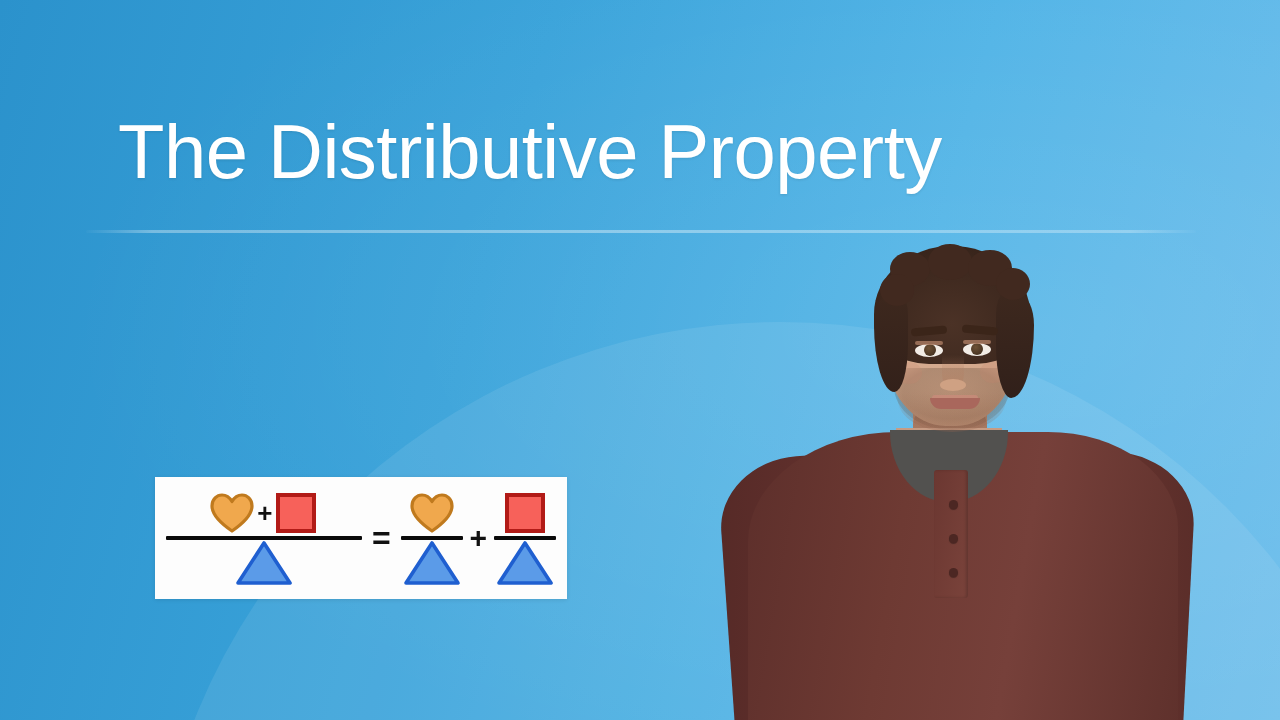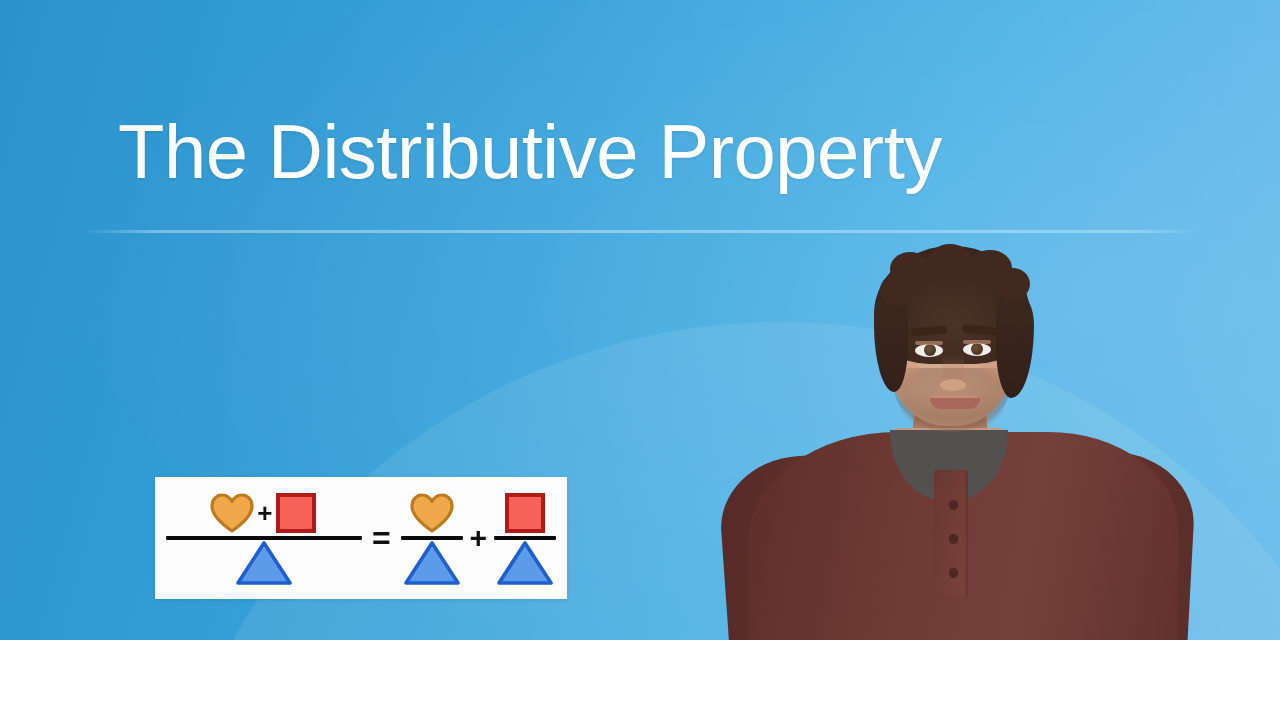--- a/index.html
+++ b/index.html
@@ -1,21 +1,21 @@
 <!DOCTYPE html>
 <html><head>
 <meta charset="utf-8">
 <style>
   * { margin:0; padding:0; box-sizing:border-box; }
   html, body {
     width:1280px; height:720px; overflow:hidden;
     font-family:"Liberation Sans", sans-serif;
   }
   #stage {
-    position:relative; width:1280px; height:640px; overflow:hidden;
+    position:relative; width:1280px; height:720px; overflow:hidden;
     background:linear-gradient(105deg,#2b92cc 0%, #3aa3da 38%, #4fb3e6 68%, #6bbdeb 100%);
     padding-left:44px;
   }
   
   #bg-circle {
     position:absolute;
     left:150px; top:322px;
     width:1260px; height:1260px;
     border-radius:50%;
     background:rgba(255,255,255,0.085);

